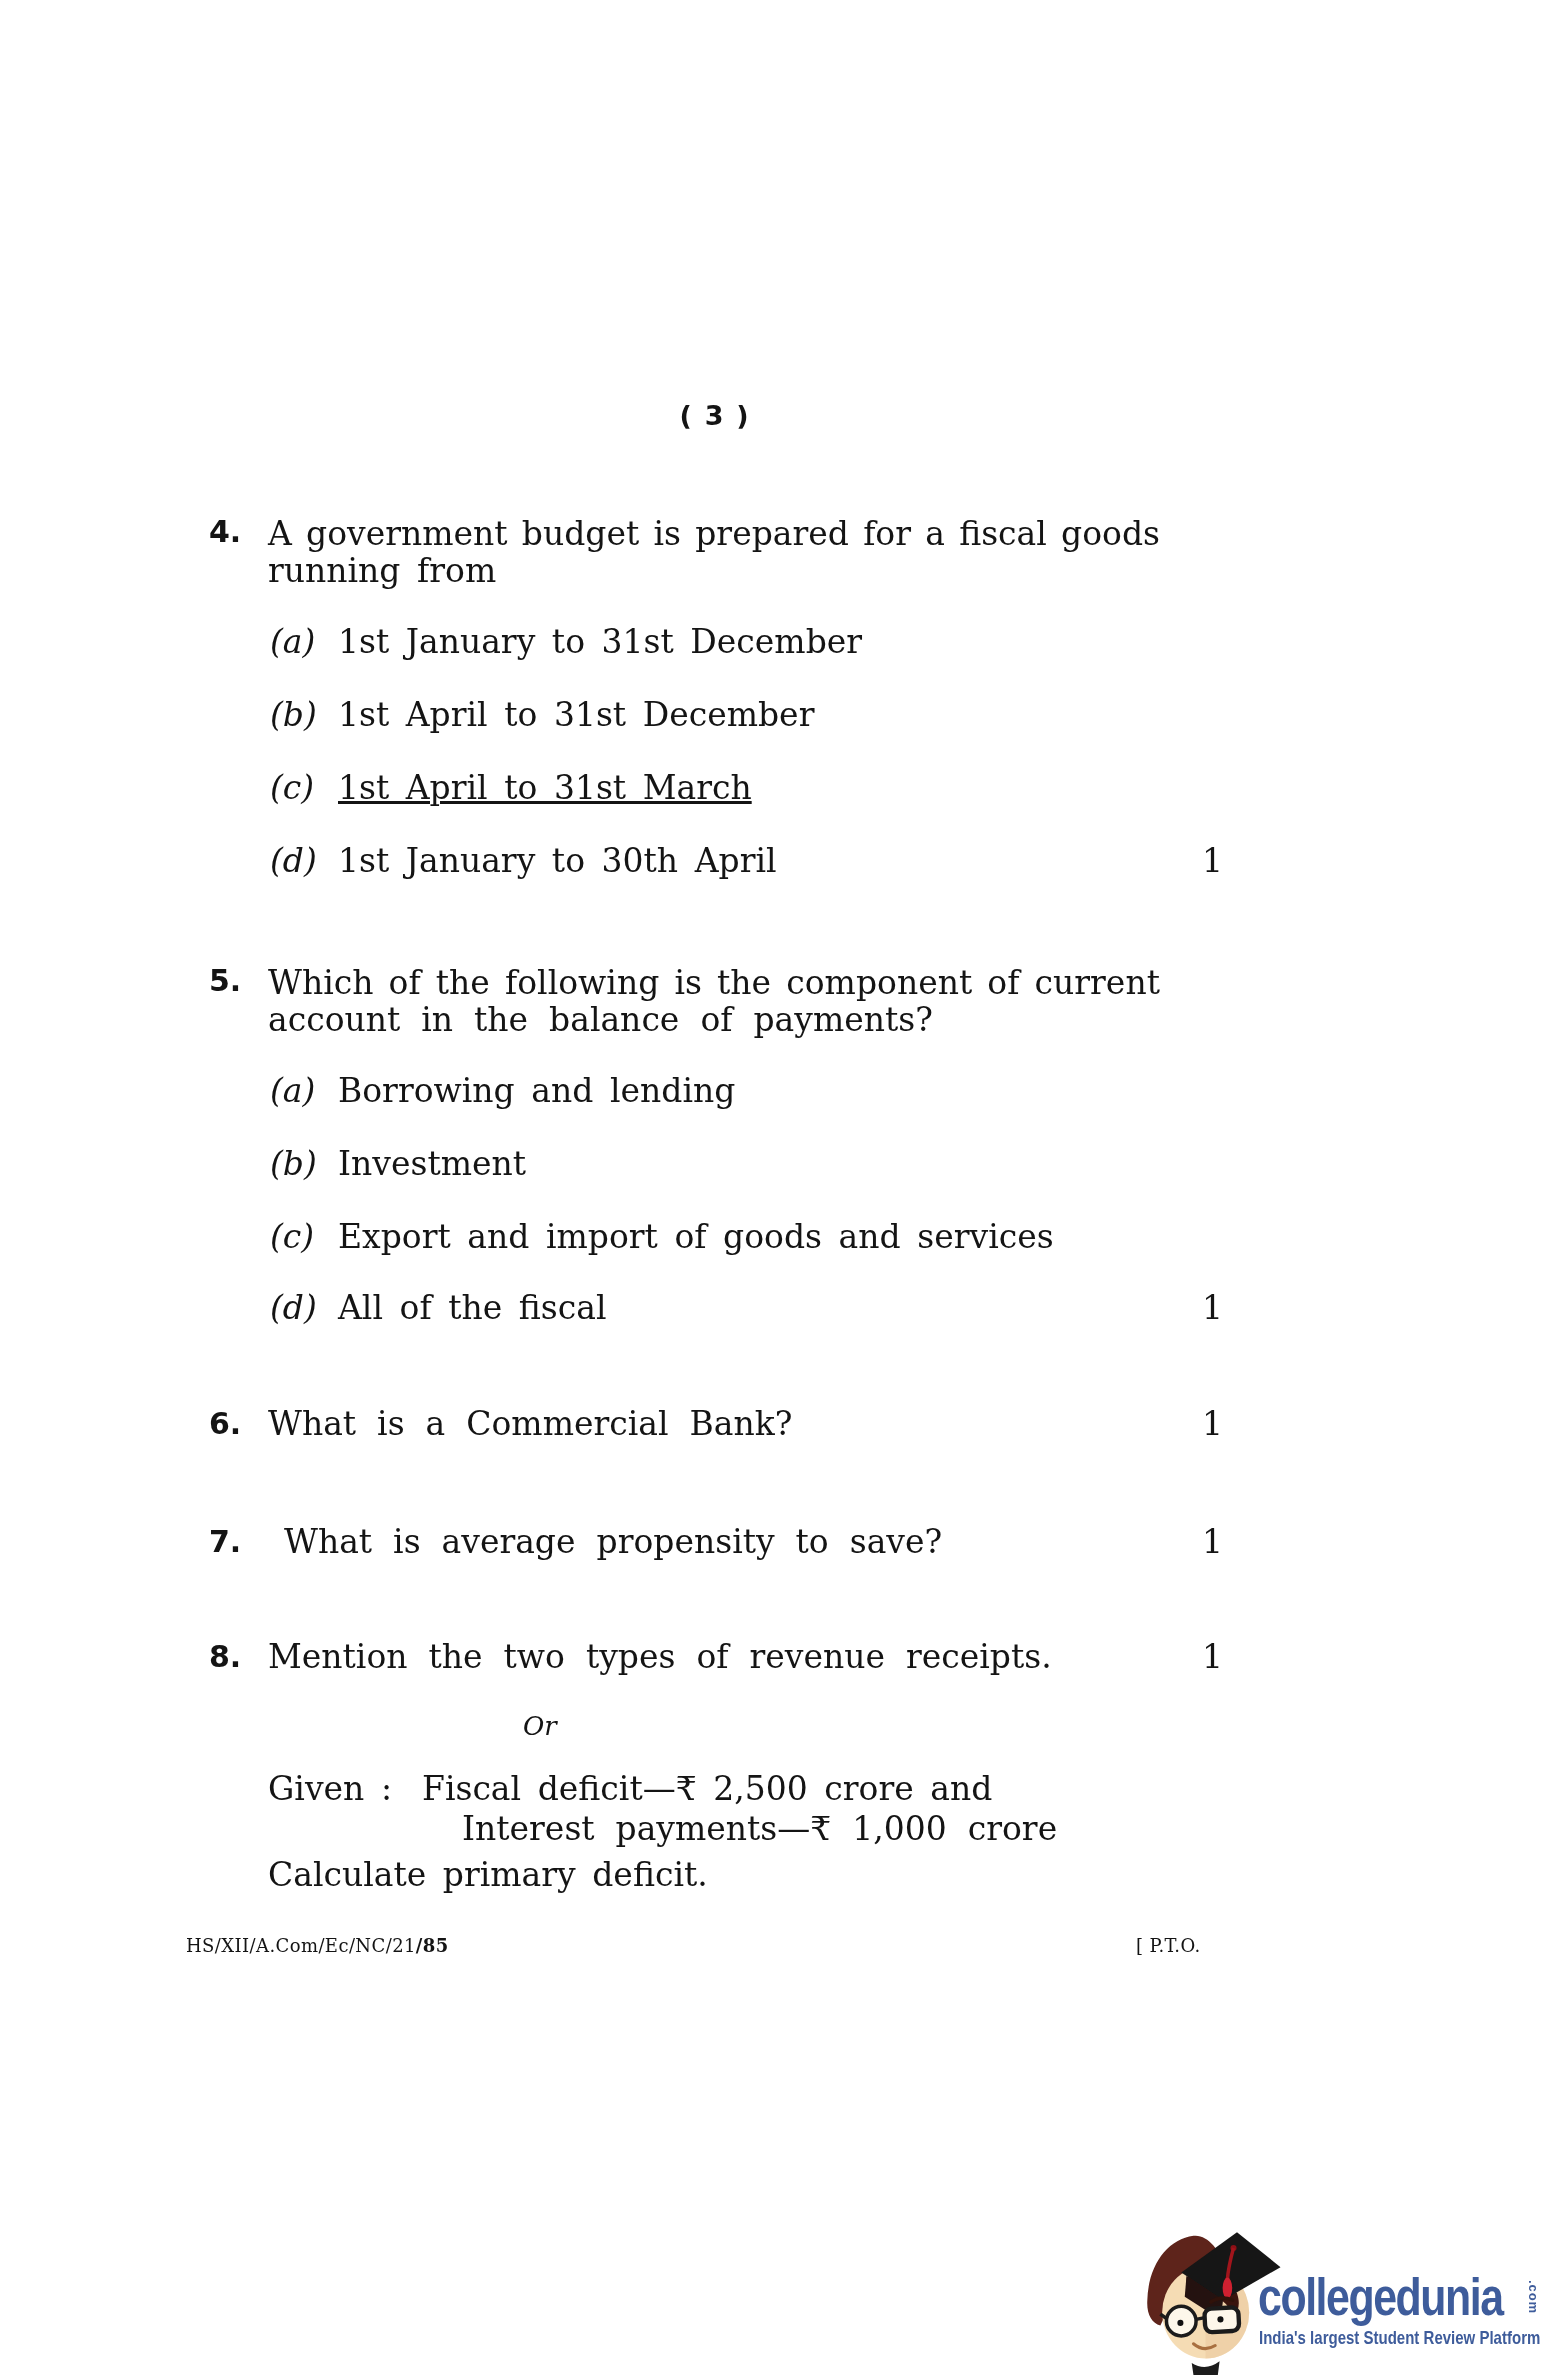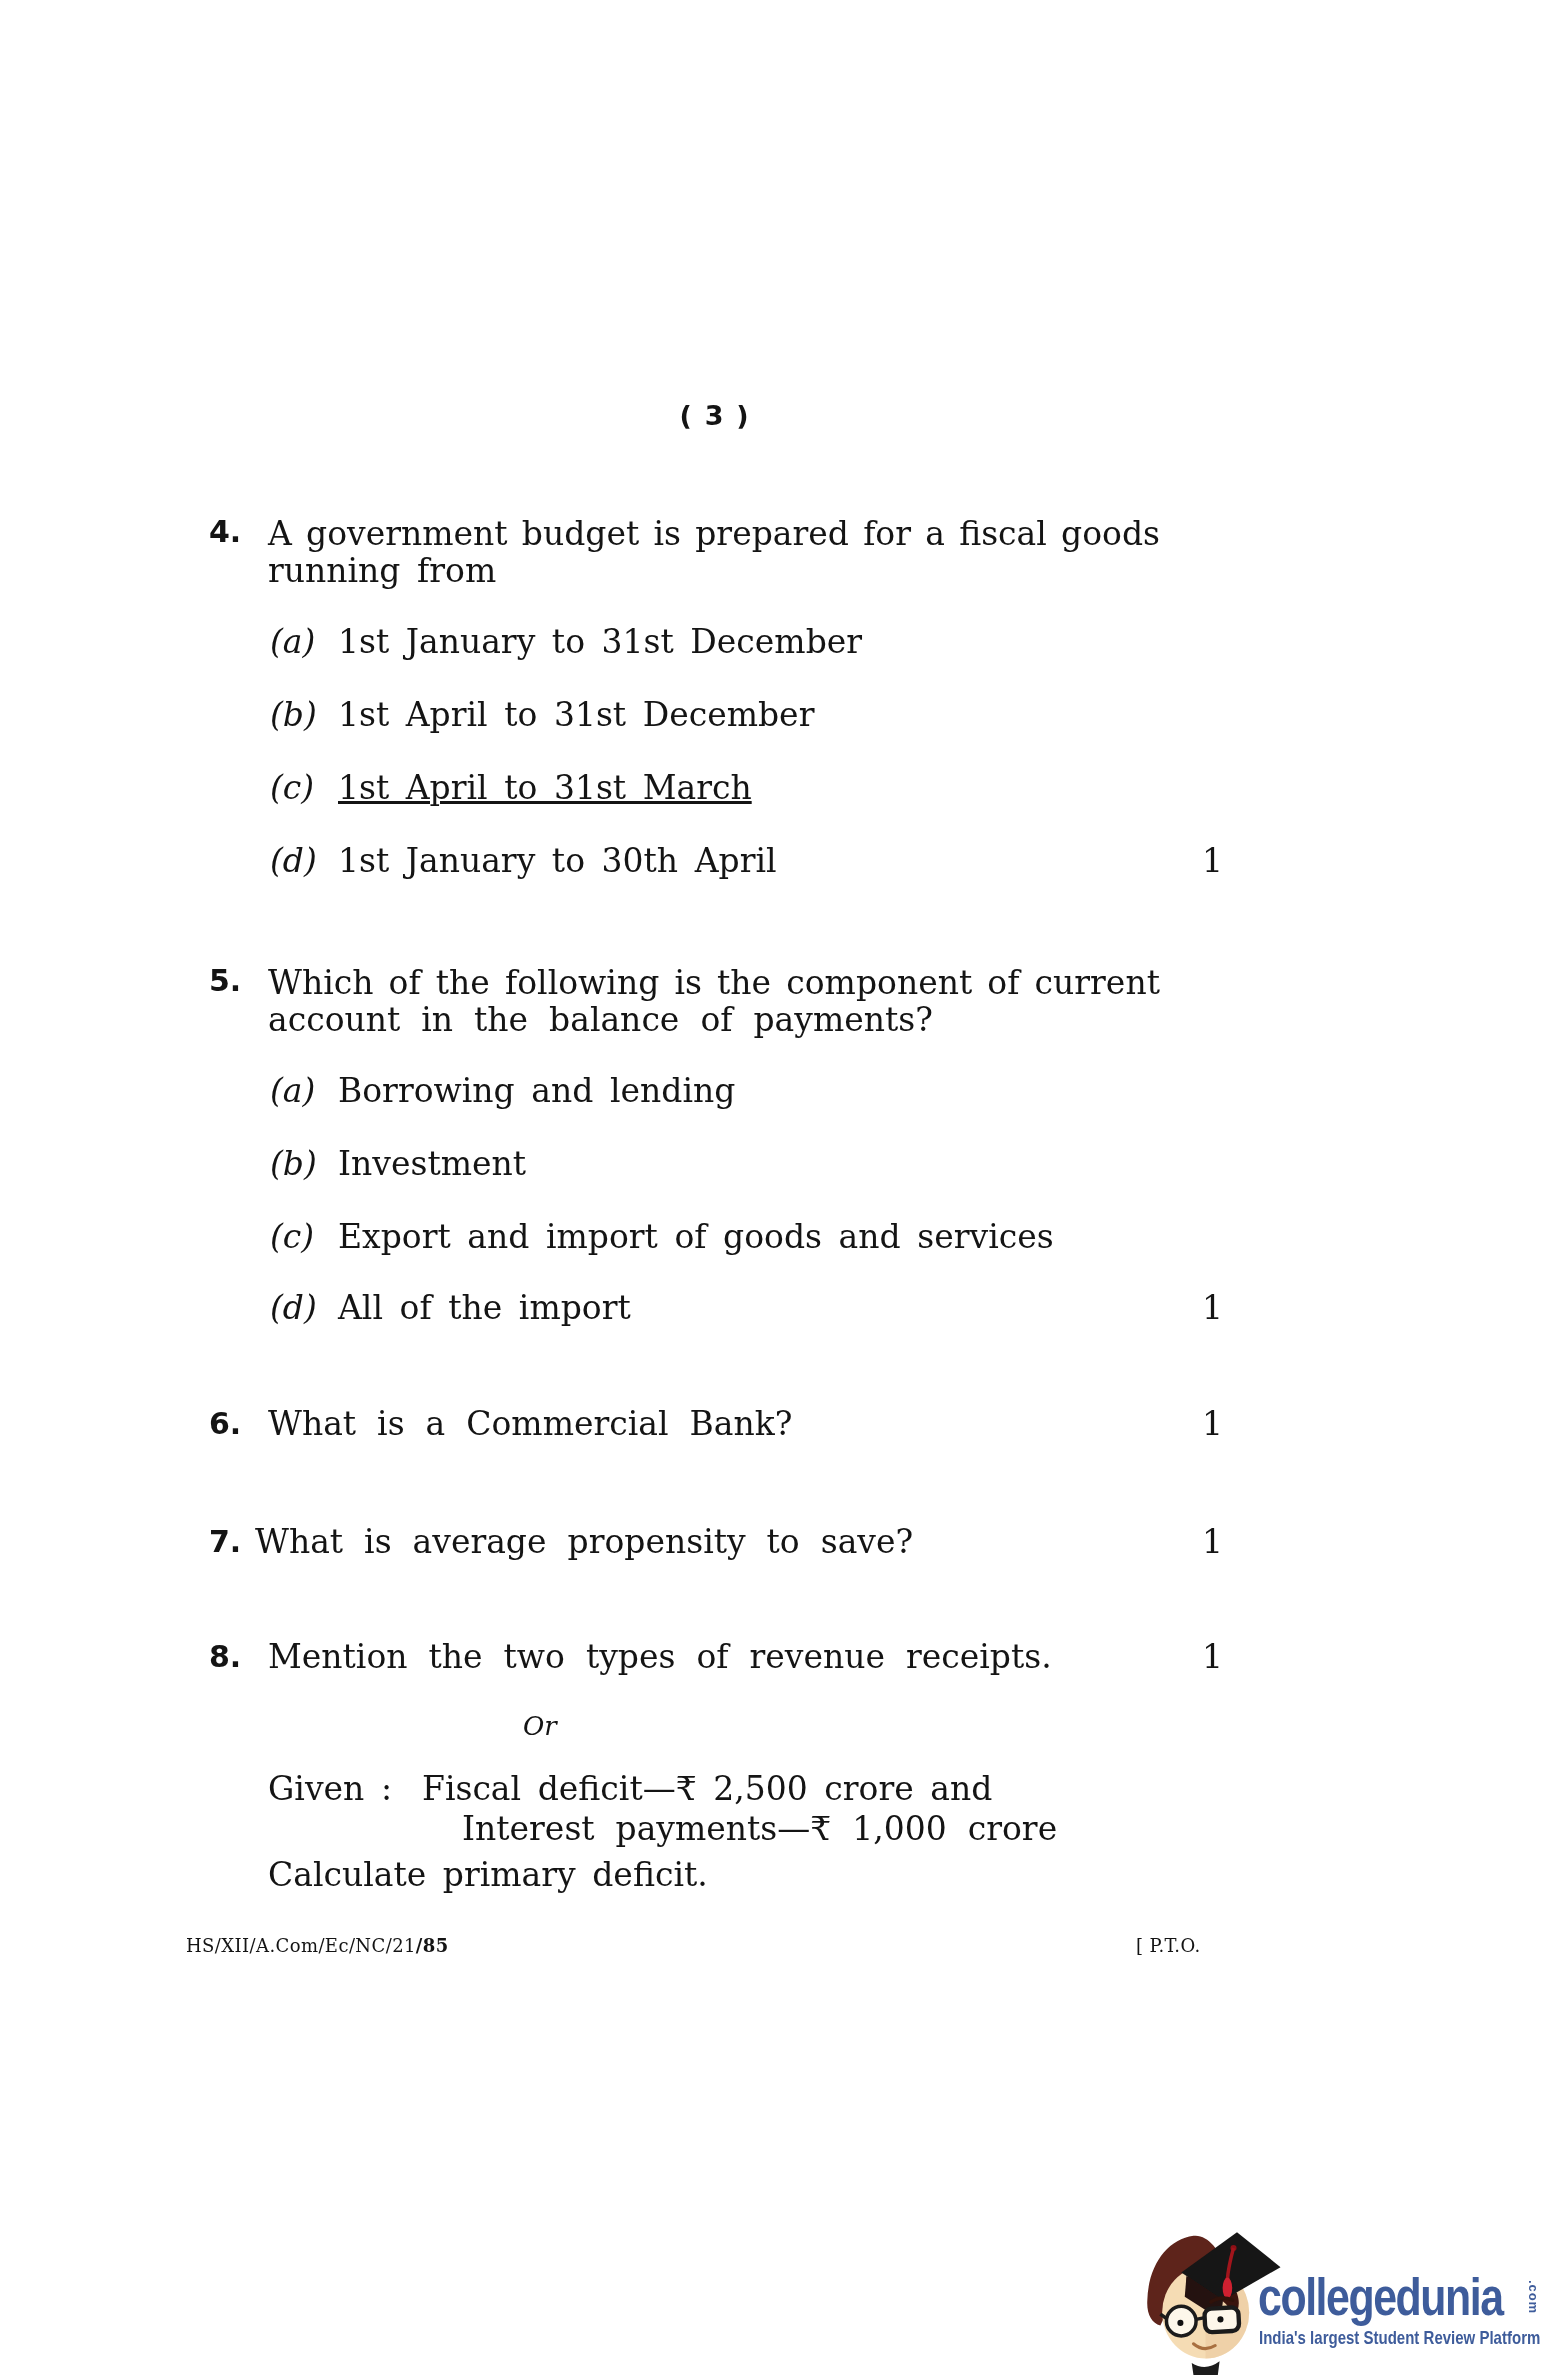--- a/index.html
+++ b/index.html
@@ -112,29 +112,29 @@
   <div class="abs optletter" style="left:270px; top:1072px;">(a)</div>
   <div class="abs qline" style="left:338px; top:1072px;">Borrowing and lending</div>
 
   <div class="abs optletter" style="left:270px; top:1145px;">(b)</div>
   <div class="abs qline" style="left:338px; top:1145px;">Investment</div>
 
   <div class="abs optletter" style="left:270px; top:1218px;">(c)</div>
   <div class="abs qline" style="left:338px; top:1218px;">Export and import of goods and services</div>
 
   <div class="abs optletter" style="left:270px; top:1289px;">(d)</div>
-  <div class="abs qline" style="left:338px; top:1289px;">All of the import</div>
+  <div class="abs qline" style="left:338px; top:1289px;">All of the fiscal</div>
   <div class="abs mark" style="left:1153px; top:1289px;">1</div>
 
   <div class="abs qnum" style="left:209px; top:1405px;">6.</div>
   <div class="abs qline wideword" style="left:268px; top:1405px;">What is a Commercial Bank?</div>
   <div class="abs mark" style="left:1153px; top:1405px;">1</div>
 
   <div class="abs qnum" style="left:209px; top:1523px;">7.</div>
-  <div class="abs qline wideword" style="left:255px; top:1523px;">What is average propensity to save?</div>
+  <div class="abs qline wideword" style="left:284px; top:1523px;">What is average propensity to save?</div>
   <div class="abs mark" style="left:1153px; top:1523px;">1</div>
 
   <div class="abs qnum" style="left:209px; top:1638px;">8.</div>
   <div class="abs qline wideword" style="left:268px; top:1638px;">Mention the two types of revenue receipts.</div>
   <div class="abs mark" style="left:1153px; top:1638px;">1</div>
 
   <div class="abs or-label" style="left:523px; top:1707px;">Or</div>
 
   <div class="abs qline" style="left:268px; top:1770px;">Given :</div>
   <div class="abs qline" style="left:422px; top:1770px;">Fiscal deficit—₹ 2,500 crore and</div>

